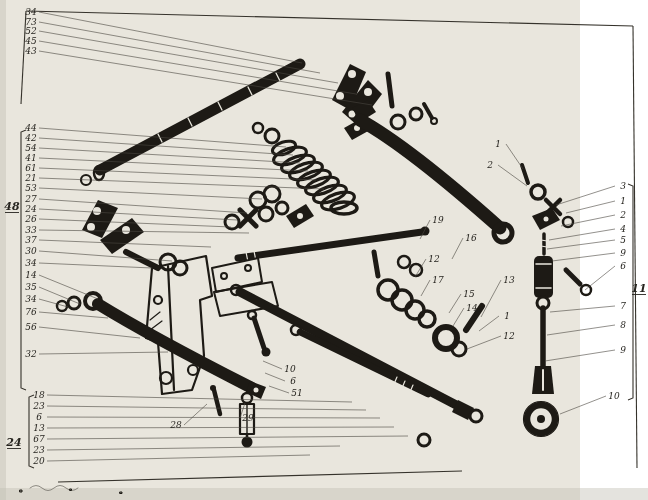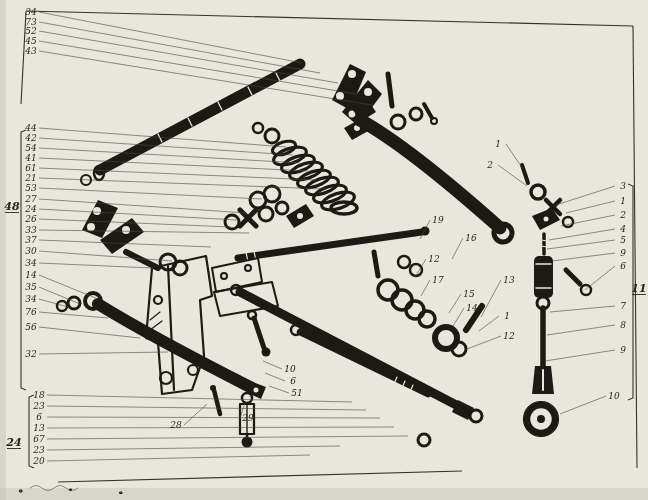--- a/index.html
+++ b/index.html
@@ -1,17 +1,17 @@
 <!DOCTYPE html>
 <html style="--paper: #e9e6dd; --ink: #1d1a15; --leader: #4a473f; --label: #26241f;"><head>
 <meta charset="utf-8">
 <style>
   html,body{margin:0;padding:0;}
   body{width:648px;height:500px;overflow:hidden;font-family:"DejaVu Serif",serif;}
-  .page{position:relative;width:648px;height:500px;background:var(--paper,#e9e6dd);}
+  .page{position:relative;width:580px;height:500px;background:var(--paper,#e9e6dd);}
   #diagram{position:absolute;left:0;top:0;}
   #parts{stroke:var(--ink,#1d1a15);fill:none;stroke-linecap:round;stroke-linejoin:round;}
   .fill{fill:var(--ink,#1d1a15);stroke:none;}
   .paper{stroke:var(--paper,#e9e6dd);fill:none;}
   .paperfill{fill:var(--paper,#e9e6dd);stroke:none;}
   .frame{stroke:#35322b;stroke-width:1.1;fill:none;}
   .leader{stroke:var(--leader,#4a473f);stroke-width:.6;fill:none;}
   .ul{stroke:var(--label,#26241f);stroke-width:.9;}
   .callout{font:italic 9px "DejaVu Serif",serif;fill:var(--label,#26241f);text-anchor:middle;}
   .callout.big{font-size:11px;font-weight:bold;}

